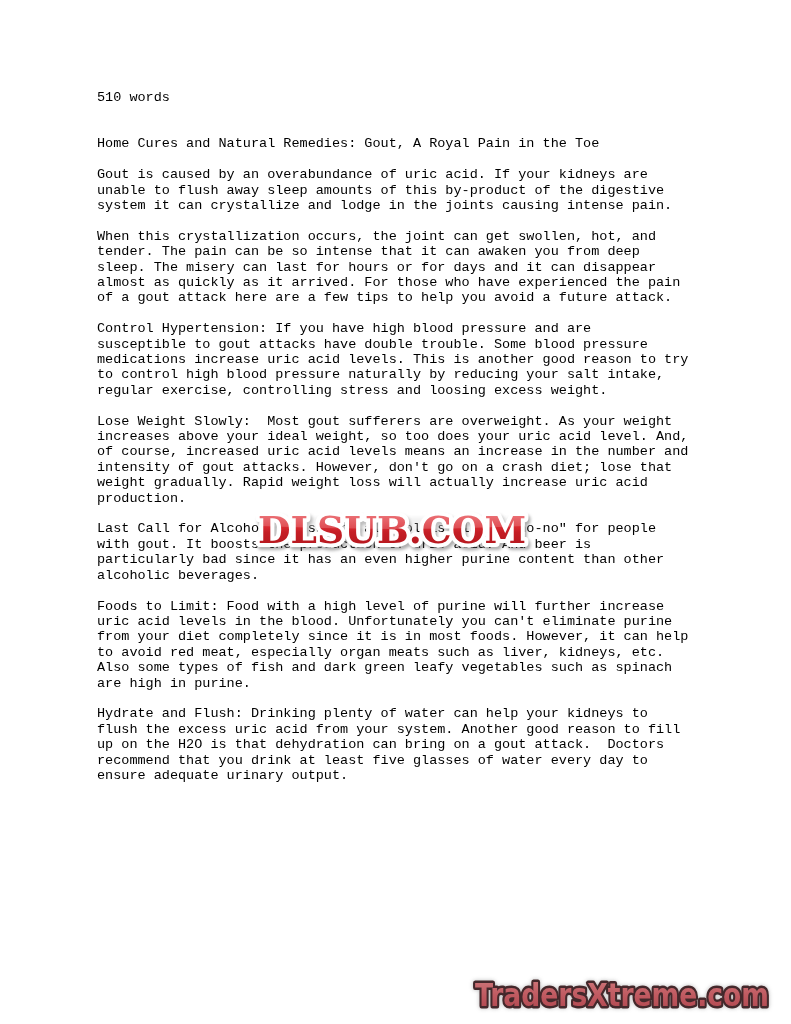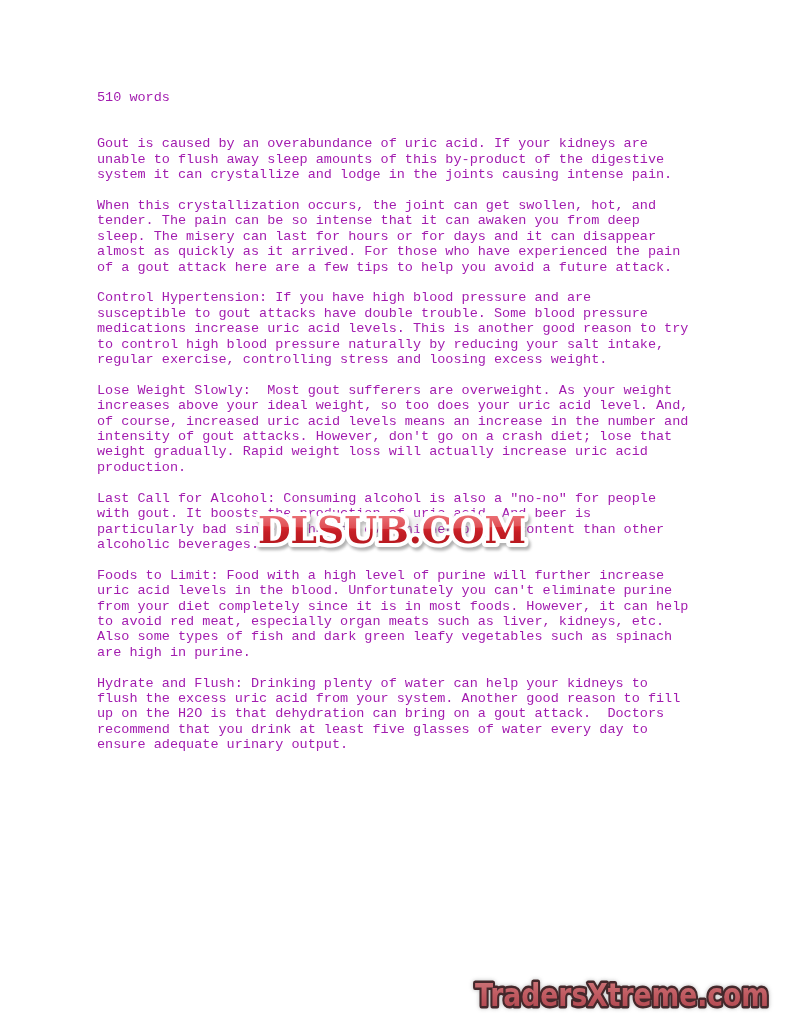--- a/index.html
+++ b/index.html
@@ -17,21 +17,21 @@
     position: absolute;
     top: 4px; right: 2px;
     width: 200px; height: 48px;
   }
 
   
   .article {
     position: absolute;
     left: 97px; top: 90px;
     width: 614px;
-    color: #a21caf;
+    color: #000000;
     font-size: 13.5px;
     line-height: 15.4px;
   }
   .word-count { white-space: pre-wrap; margin: 0 0 31px 0; }
   .article-title { white-space: pre-wrap; margin: 0 0 15.4px 0; }
   .para { white-space: pre-wrap; margin: 0 0 15.4px 0; }
   .para:last-child { margin-bottom: 0; }
 
   
   .watermark {
@@ -52,20 +52,21 @@
   .tx-logo svg { filter: drop-shadow(0 0 2px rgba(175,175,175,0.85)); }
 </style>
 </head>
 <body>
 
 <div class="page">
 
 
   <div class="article">
     <div class="word-count">510 words</div>
+    <div class="article-title">Home Cures and Natural Remedies: Gout, A Royal Pain in the Toe</div>
     <div class="para">Gout is caused by an overabundance of uric acid. If your kidneys are
 unable to flush away sleep amounts of this by-product of the digestive
 system it can crystallize and lodge in the joints causing intense pain.</div>
     <div class="para">When this crystallization occurs, the joint can get swollen, hot, and
 tender. The pain can be so intense that it can awaken you from deep
 sleep. The misery can last for hours or for days and it can disappear
 almost as quickly as it arrived. For those who have experienced the pain
 of a gout attack here are a few tips to help you avoid a future attack.</div>
     <div class="para">Control Hypertension: If you have high blood pressure and are
 susceptible to gout attacks have double trouble. Some blood pressure

